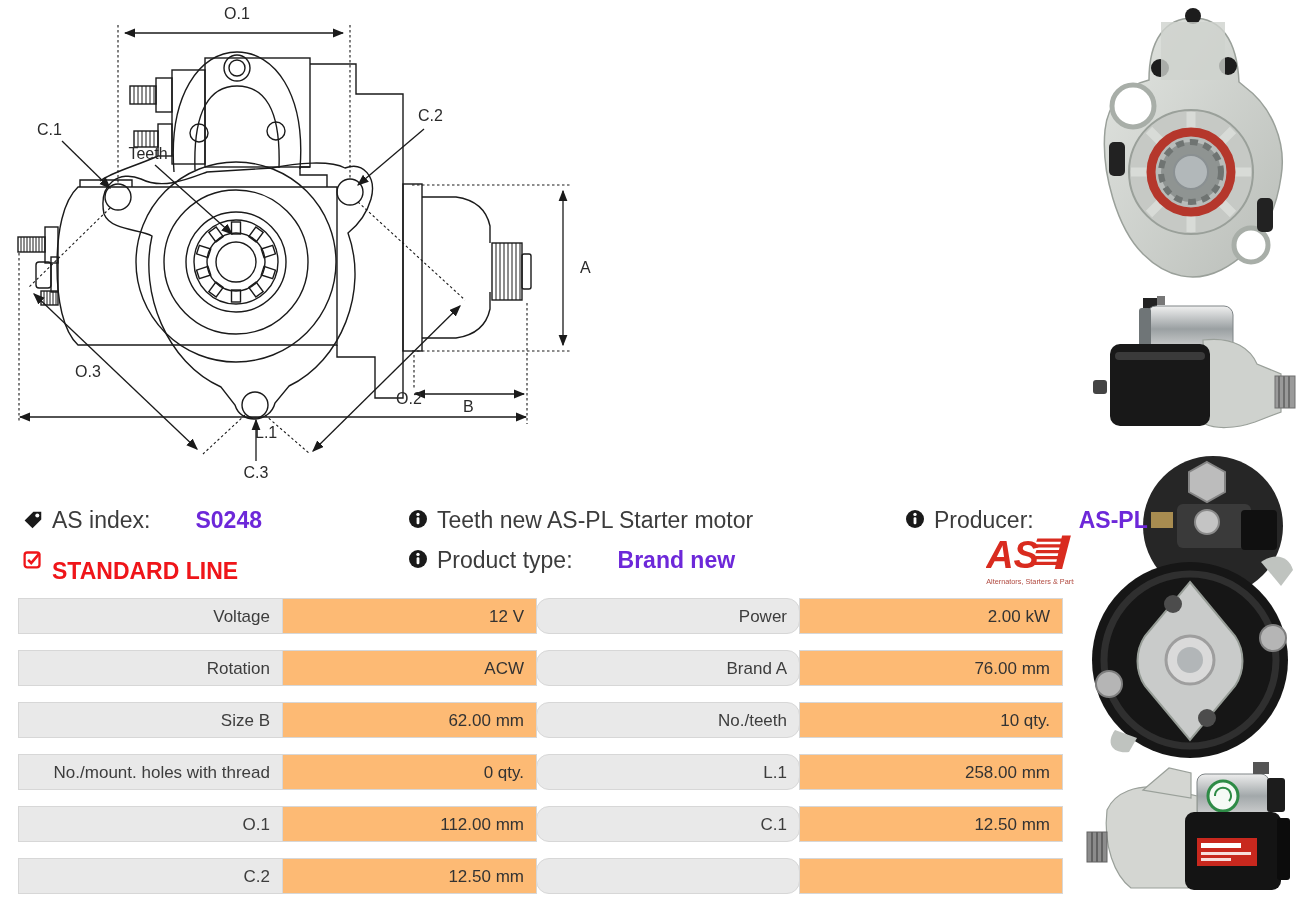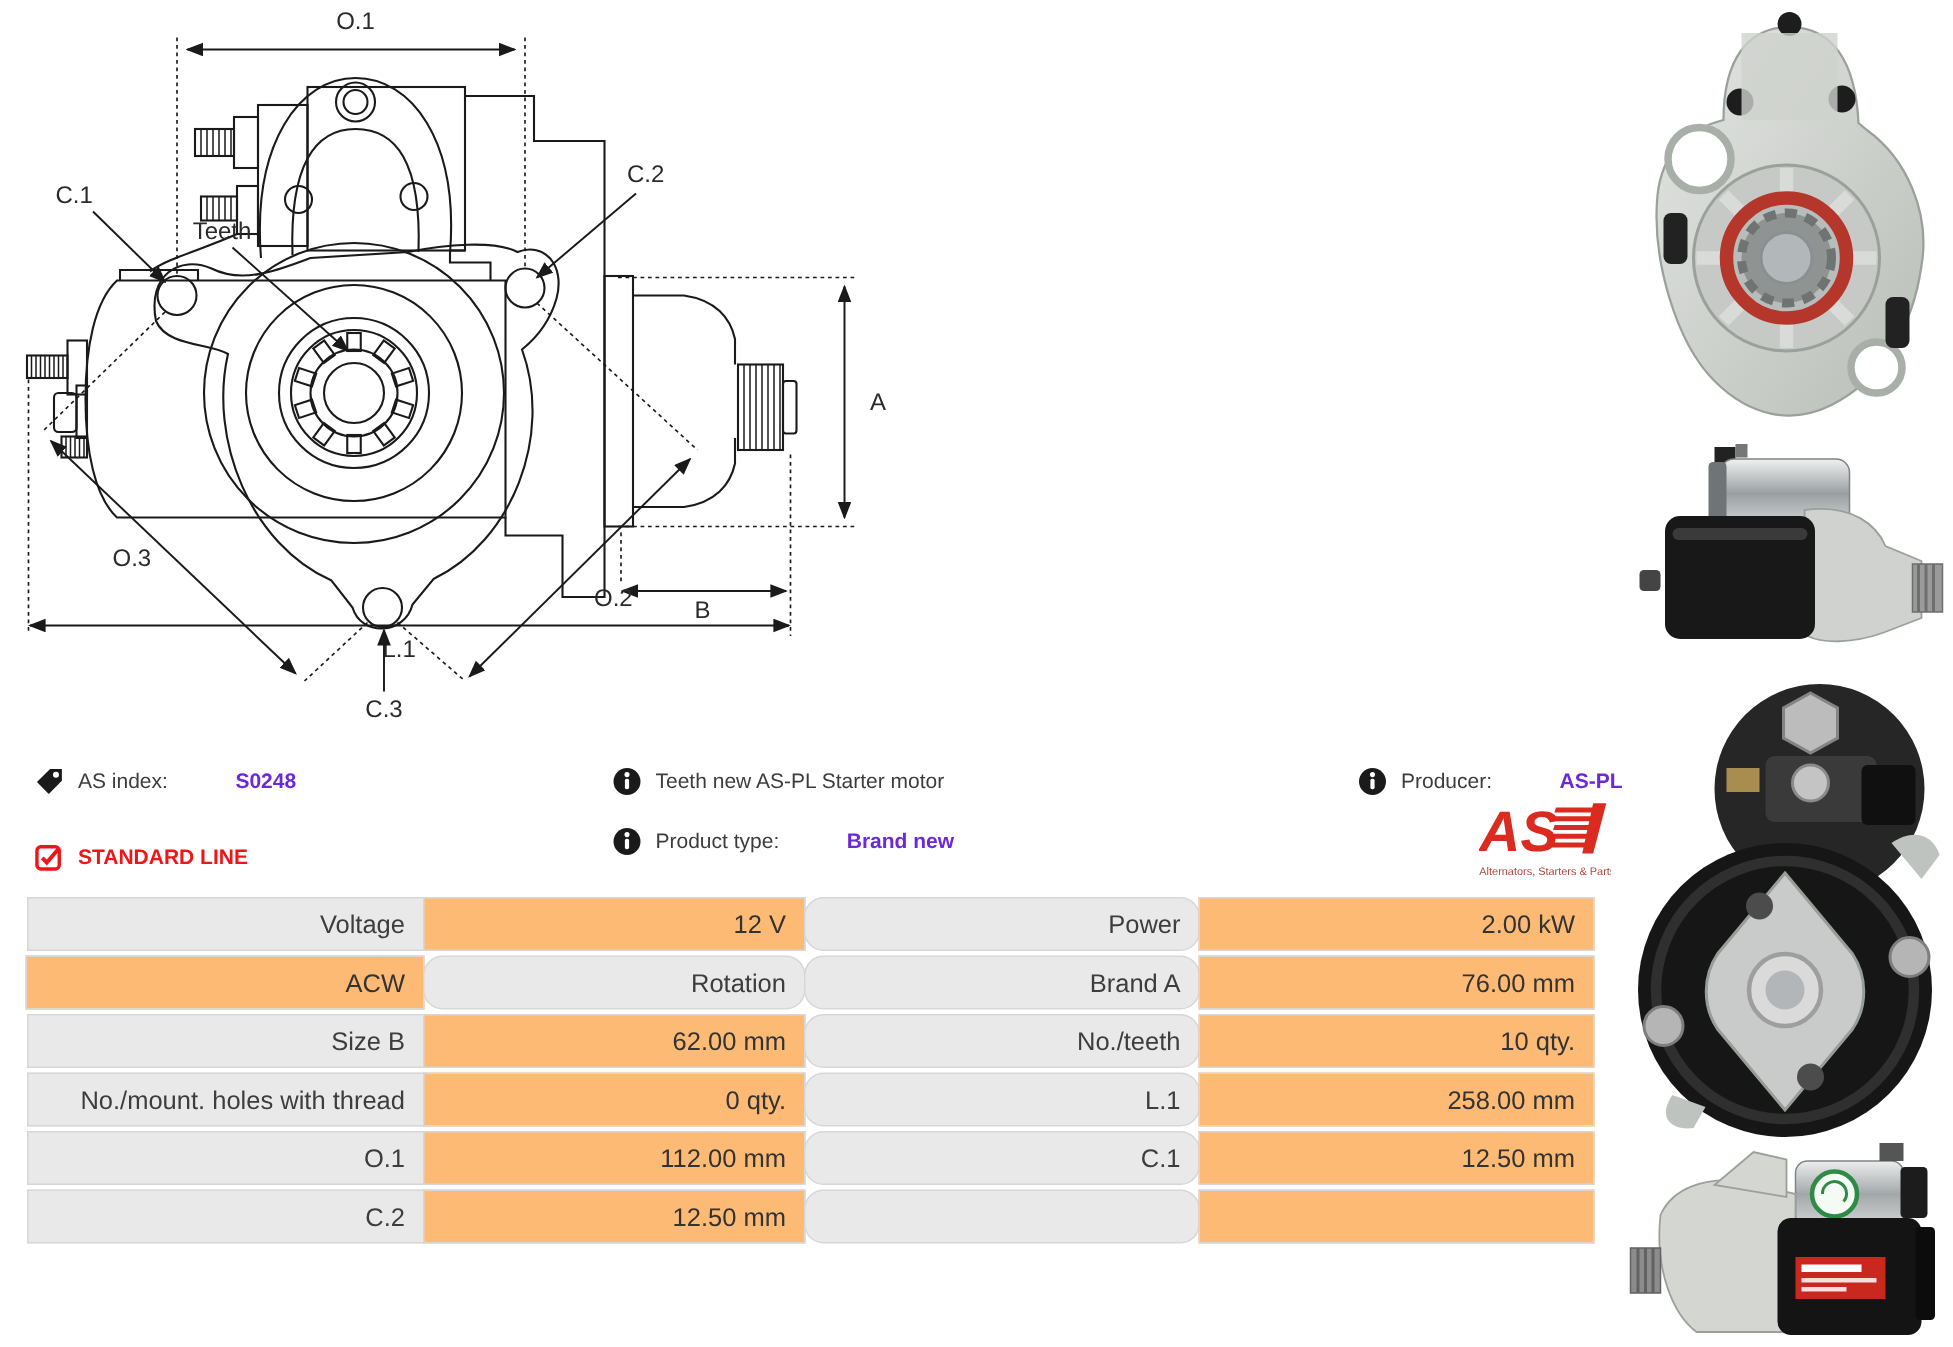--- a/index.html
+++ b/index.html
@@ -9,32 +9,32 @@
 
   
   .diagram{position:absolute;}
   #side-view{left:0;top:0;}
   #front-view{left:600;top:0;}
 
   
   .photo{position:absolute;left:1085px;width:217px;}
 
   
-  .info-item{position:absolute;display:flex;align-items:flex-end;gap:9px;
-             font-size:14px;line-height:22px;color:#3c3c3c;white-space:nowrap;}
+  .info-item{position:absolute;display:flex;align-items:flex-start;gap:9px;
+             font-size:23px;line-height:22px;color:#3c3c3c;white-space:nowrap;}
   .info-item .b{font-weight:bold;color:#6d28d9;margin-left:36px;}
   .red-line{color:#ef1519;font-weight:bold;margin-top:11px;}
   .icon{flex:0 0 auto;display:inline-flex;}
 
   
   .logo-box{position:absolute;left:986px;top:534px;width:88px;height:54px;}
 
   
   .spec-table{position:absolute;left:18px;top:598px;width:1045px;}
-  .spec-row{display:grid;grid-template-columns:265px 254px 263px 263px;margin-bottom:3px;}
+  .spec-row{display:grid;grid-template-columns:265px 254px 263px 263px;margin-bottom:16px;}
   .cell{box-sizing:border-box;border:1px solid #d7d7d7;min-height:36px;
         padding:7px 12px 5px;font-size:17px;line-height:21px;text-align:right;}
   .cell.lbl{background:#e9e9e9;color:#3d3d3d;}
   .cell.val{background:#fdba74;color:#333;margin-left:-1px;}
   .cell+ .cell.lbl{margin-left:-1px;border-radius:13px;}
 </style>
 </head>
 <body>
 
 <div class="page">
@@ -333,22 +333,22 @@
   </div>
 
   <div class="spec-table">
       <div class="spec-row">
         <div class="cell lbl">Voltage</div>
         <div class="cell val">12 V</div>
         <div class="cell lbl">Power</div>
         <div class="cell val">2.00 kW</div>
       </div>
       <div class="spec-row">
+        <div class="cell lbl">Rotation</div>
         <div class="cell val">ACW</div>
-        <div class="cell lbl">Rotation</div>
         <div class="cell lbl">Brand A</div>
         <div class="cell val">76.00 mm</div>
       </div>
       <div class="spec-row">
         <div class="cell lbl">Size B</div>
         <div class="cell val">62.00 mm</div>
         <div class="cell lbl">No./teeth</div>
         <div class="cell val">10 qty.</div>
       </div>
       <div class="spec-row">

